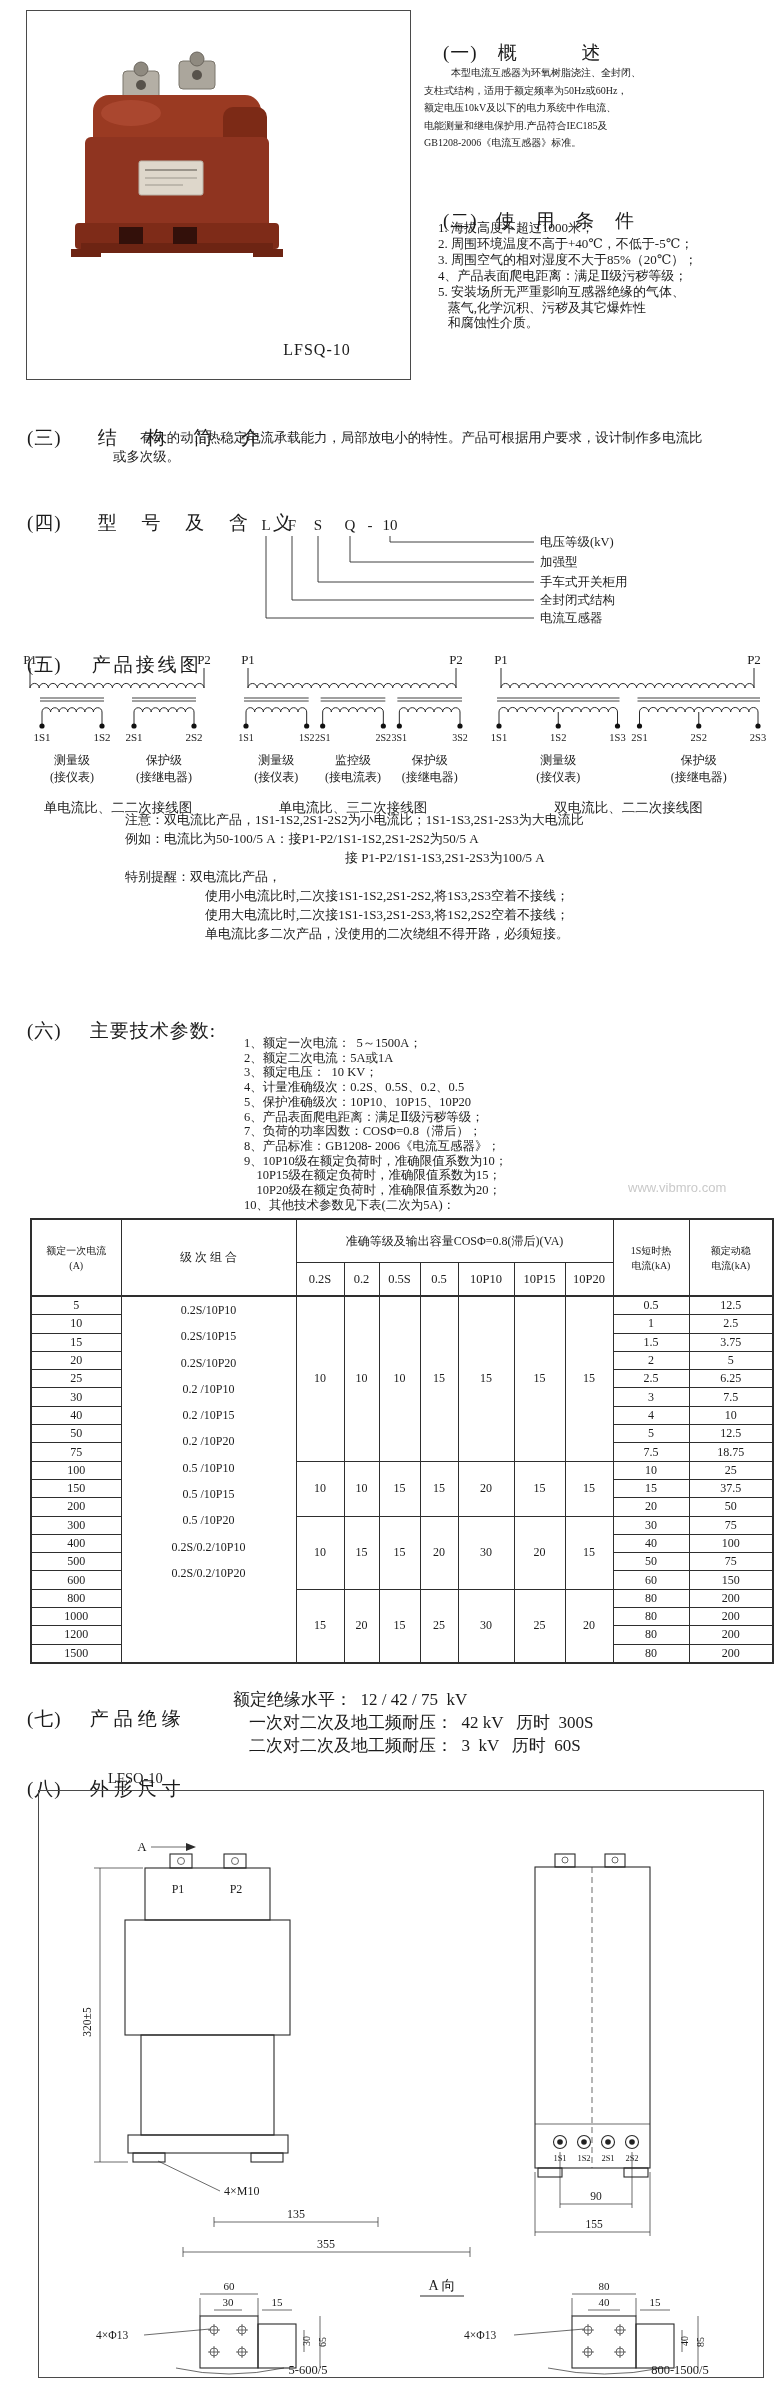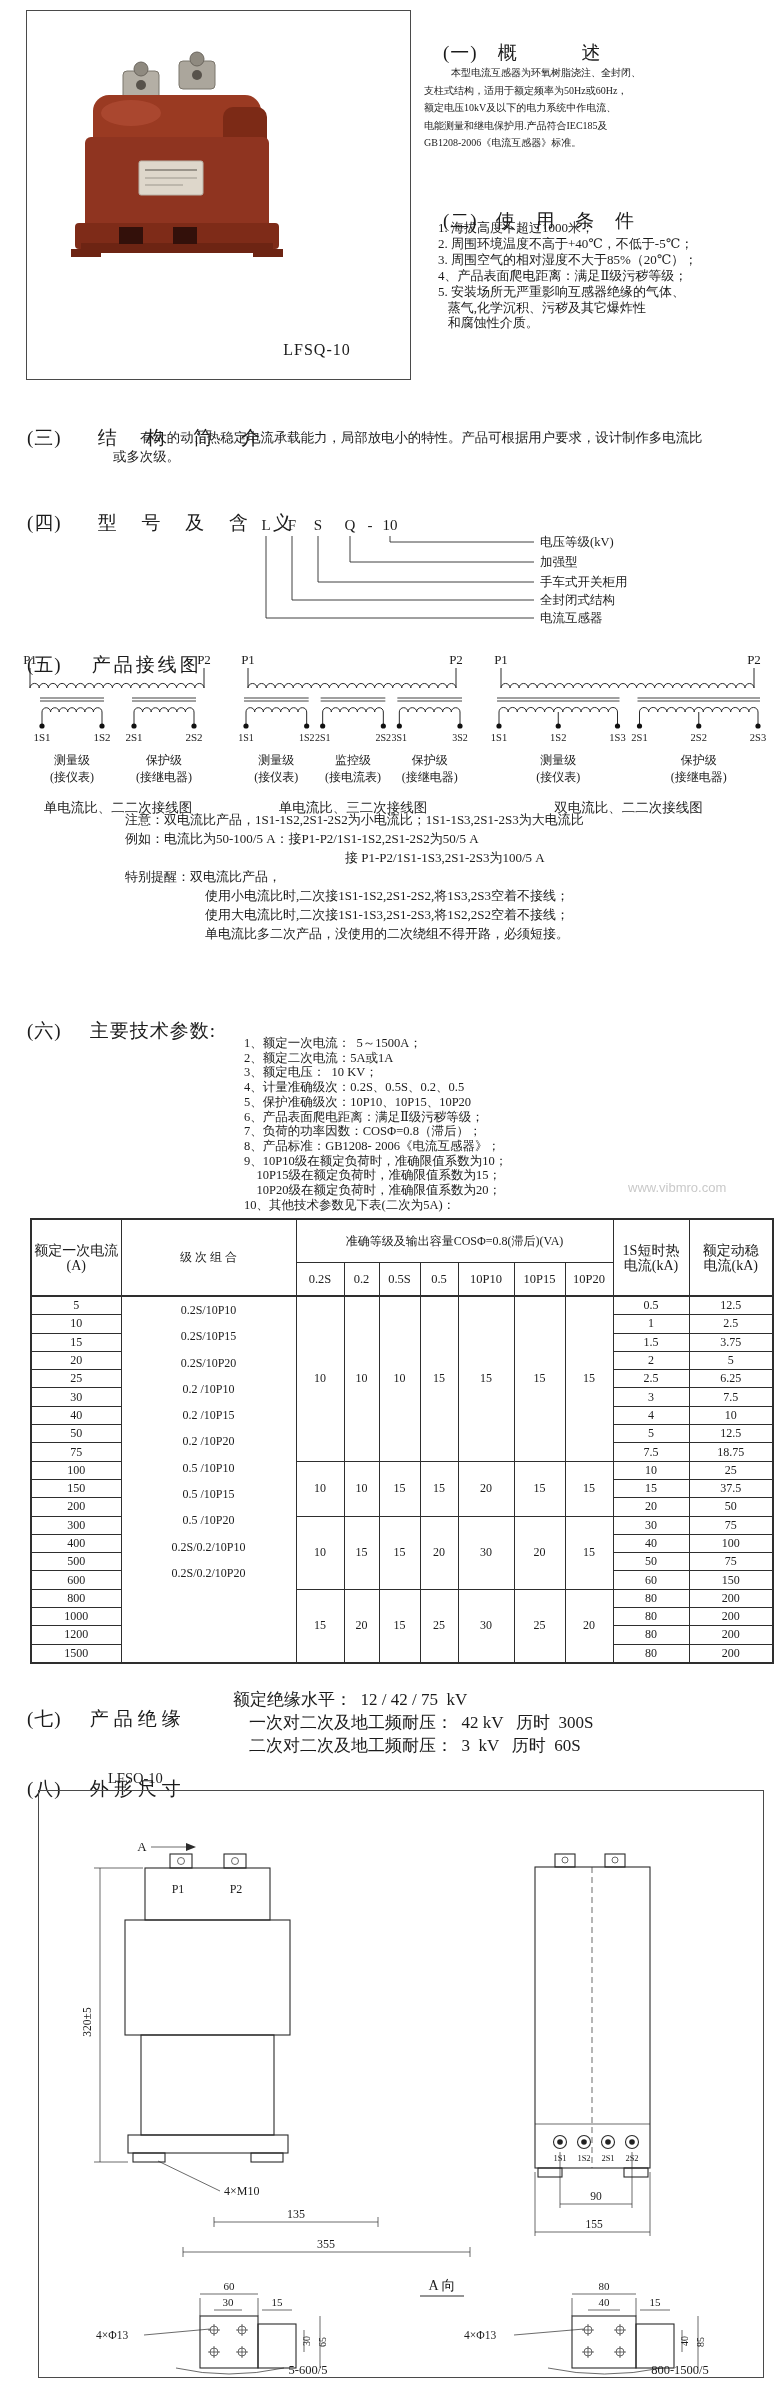--- a/index.html
+++ b/index.html
@@ -18,21 +18,21 @@
   .notes div{position:absolute;white-space:pre}
   .watermark{position:absolute;left:628px;top:1180px;font-size:13px;color:#c9c9c9;
              font-family:"Liberation Sans","DejaVu Sans",sans-serif}
   table.spec{position:absolute;left:30px;top:1218px;border-collapse:collapse;table-layout:fixed;
              width:742px;border:2px solid #2e2e2e;font-size:12px}
   .spec th,.spec td{border:1px solid #2e2e2e;text-align:center;padding:0;font-weight:normal;overflow:hidden}
   .spec thead tr.h1 th{height:42px}
   .spec thead tr.h2 th{height:32px;font-size:12.5px}
   .spec thead{border-bottom:2px solid #2e2e2e}
   .spec tbody td{height:17.3px}
-  .hdr2{line-height:15px;font-size:14px}
+  .hdr2{line-height:15px;font-size:10px}
   .combo-cell{vertical-align:top;padding-top:70px}
   .combo-wrap{display:inline-block;text-align:center}
   .combo-wrap div{line-height:26.3px;white-space:pre}
   .s7-lines div{line-height:23px;white-space:pre}
   .s7-lines div:nth-child(n+2){margin-left:16px}
   .drawing-label{position:absolute;left:108px;top:1770px;font-size:14.5px}
   svg{font-family:inherit}
   svg text{fill:#1b1b1b}
   .oline{stroke:#2b2b2b;stroke-width:1.1;fill:none}
   .dline{stroke:#2b2b2b;stroke-width:0.7;fill:none}

